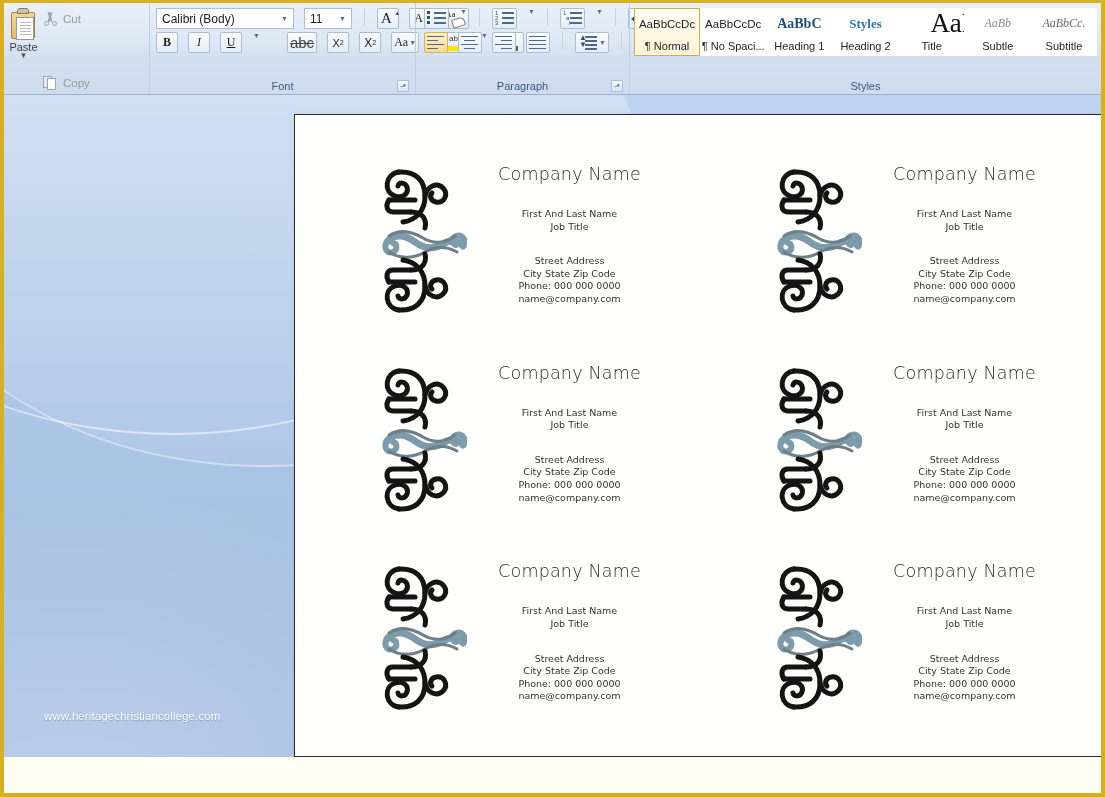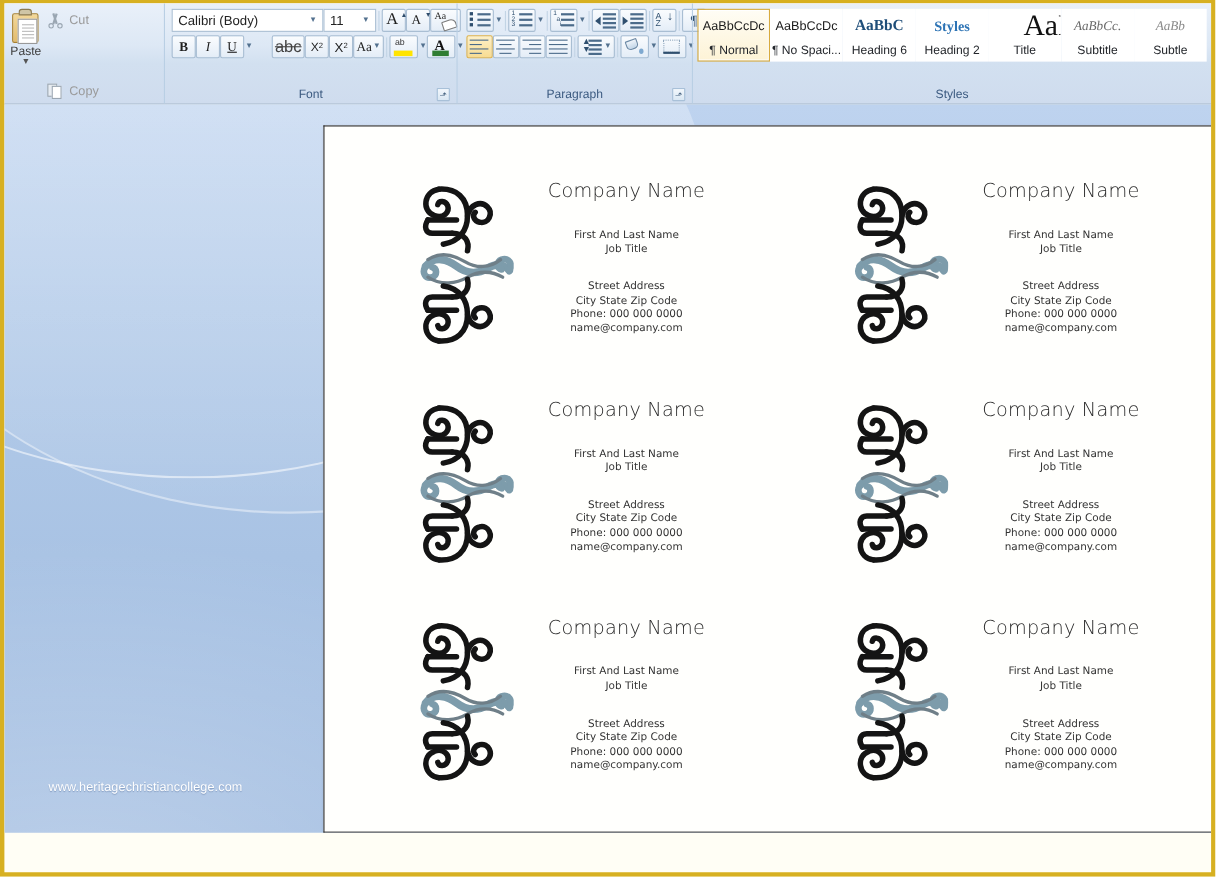--- a/index.html
+++ b/index.html
@@ -146,21 +146,21 @@
   
   .ico-brush b {
     position: absolute; background: #d9b96b; border: 1px solid #9a8245;
   }
   .ico-brush b.h { left: 2px; top: 2px; width: 7px; height: 5px; transform: rotate(-30deg); }
   .ico-brush b.s { left: 7px; top: 6px; width: 7px; height: 2px; transform: rotate(-30deg); background:#aab4bf; border-color:#8a949e;}
   .ico-brush b.t { left: 10px; top: 9px; width: 4px; height: 5px; background:#f2e3b5; border-color:#a8925a; transform: rotate(-30deg); }
 
   
   .font-rows { display: flex; flex-direction: column; gap: 3px; padding-top: 2px; }
-  .frow { display: flex; align-items: center; gap: 0; }
+  .frow { display: flex; align-items: flex-start; gap: 10px; }
 
   .combo {
     height: 21px;
     background: #fff;
     border: 1px solid #a9bed3;
     display: flex; align-items: center;
     font-size: 12px;
     color: #222;
     padding: 0 2px 0 5px;
   }
@@ -746,37 +746,37 @@
         <div class="style-tile sel s-normal">
           <div class="style-sample">AaBbCcDc</div>
           <div class="style-name">¶ Normal</div>
         </div>
         <div class="style-tile s-nospacing">
           <div class="style-sample">AaBbCcDc</div>
           <div class="style-name">¶ No Spaci...</div>
         </div>
         <div class="style-tile s-h1">
           <div class="style-sample">AaBbC</div>
-          <div class="style-name">Heading 6</div>
+          <div class="style-name">Heading 1</div>
         </div>
         <div class="style-tile s-h2">
           <div class="style-sample">Styles</div>
           <div class="style-name">Heading 2</div>
         </div>
         <div class="style-tile s-title">
           <div class="style-sample">AaB</div>
           <div class="style-name">Title</div>
         </div>
+        <div class="style-tile s-subtle">
+          <div class="style-sample">AaBb</div>
+          <div class="style-name">Subtle</div>
+        </div>
         <div class="style-tile s-subtitle">
           <div class="style-sample">AaBbCc.</div>
           <div class="style-name">Subtitle</div>
-        </div>
-        <div class="style-tile s-subtle">
-          <div class="style-sample">AaBb</div>
-          <div class="style-name">Subtle</div>
         </div>
       </div>
       <div class="rgroup-label">
         <span>Styles</span>
       </div>
     </div>
   </div>
 
 
   <div class="workspace">

